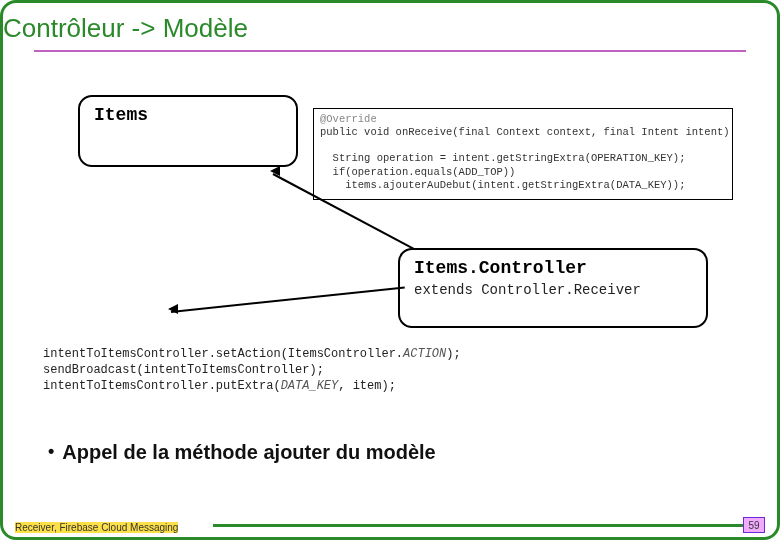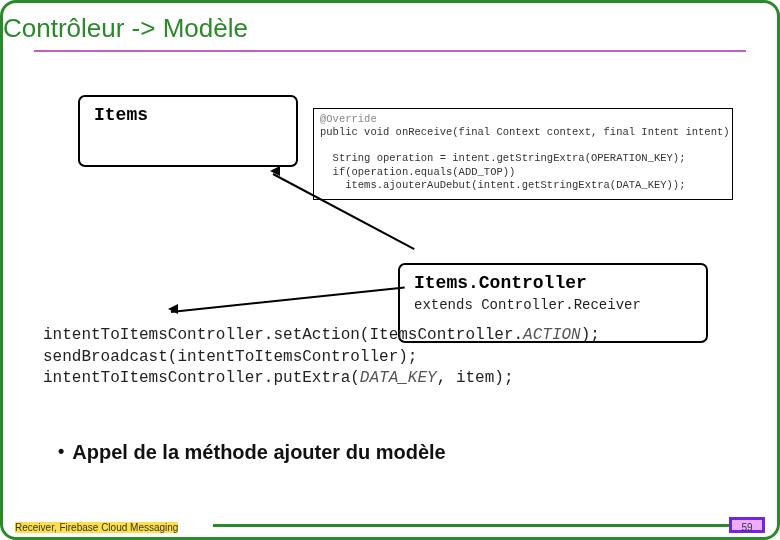--- a/index.html
+++ b/index.html
@@ -18,26 +18,26 @@
     padding: 10px 0 6px 0;
   }
   .underline {
     width: 92%;
     margin: 0 auto 14px auto;
     border-bottom: 2px solid #c060c0;
   }
   .bubble {
     position: absolute;
     border: 2px solid #000;
-    border-radius: 7px;
+    border-radius: 14px;
     background: #fff;
     padding: 8px 14px 10px 14px;
   }
   .bubble-items { left: 75px; top: 92px; width: 220px; height: 72px; }
-  .bubble-controller { left: 395px; top: 245px; width: 310px; height: 80px; margin-top: 15px; }
+  .bubble-controller { left: 395px; top: 245px; width: 310px; height: 80px; }
   .b-title { font-family: "Courier New", monospace; font-size: 18px; font-weight: bold; }
   .b-sub   { font-family: "Courier New", monospace; font-size: 14px; margin-top: 4px; color: #222; }
   .codebox {
     position: absolute;
     left: 310px; top: 105px;
     width: 420px; height: 92px;
     border: 1px solid #000;
     background: #fff;
     padding: 4px 6px;
     font-family: "Courier New", monospace;
@@ -61,30 +61,30 @@
     width: 0; height: 0;
     border: 5px solid transparent;
   }
   .conn1 { left: 270px; top: 170px; width: 160px; transform: rotate(28deg); }
   .conn1-head { left: 262px; top: 163px; border-right: 10px solid #000; }
   .conn2 { left: 168px; top: 308px; width: 235px; transform: rotate(-6deg); }
   .conn2-head { left: 160px; top: 301px; border-right: 10px solid #000; }
 
   .codeblock2 {
     position: absolute;
-    left: 40px; top: 322px;
+    left: 40px; top: 343px;
     font-family: "Courier New", monospace;
-    font-size: 16px;
+    font-size: 12px;
     line-height: 1.35;
     color: #222;
   }
   .codeblock2 .ital { font-style: italic; color: #555; }
   .bullet {
     position: absolute;
-    left: 55px; top: 438px;
+    left: 45px; top: 438px;
     font-size: 20px;
     color: #111;
     font-weight: bold;
   }
   .bullet .dot { font-size: 18px; vertical-align: 2px; margin-right: 8px; }
   .footer {
     position: absolute;
     left: 0; bottom: 0;
     width: 100%;
     height: 26px;
@@ -99,23 +99,23 @@
   .footer .label {
     position: absolute;
     left: 12px; bottom: 4px;
     font-size: 10px;
     color: #333;
     background: #fde047;
   }
   .footer .pagebox {
     position: absolute;
     right: 12px; bottom: 4px;
-    width: 36px; height: 16px;
+    width: 22px; height: 16px;
     background: #f0abfc;
-    border: 3px solid #6d28d9;
+    border: 1px solid #6d28d9;
     font-size: 10px;
     text-align: center;
     line-height: 16px;
     color: #333;
   }
 </style>
 </head>
 <body>
 
 <div class="slide">

